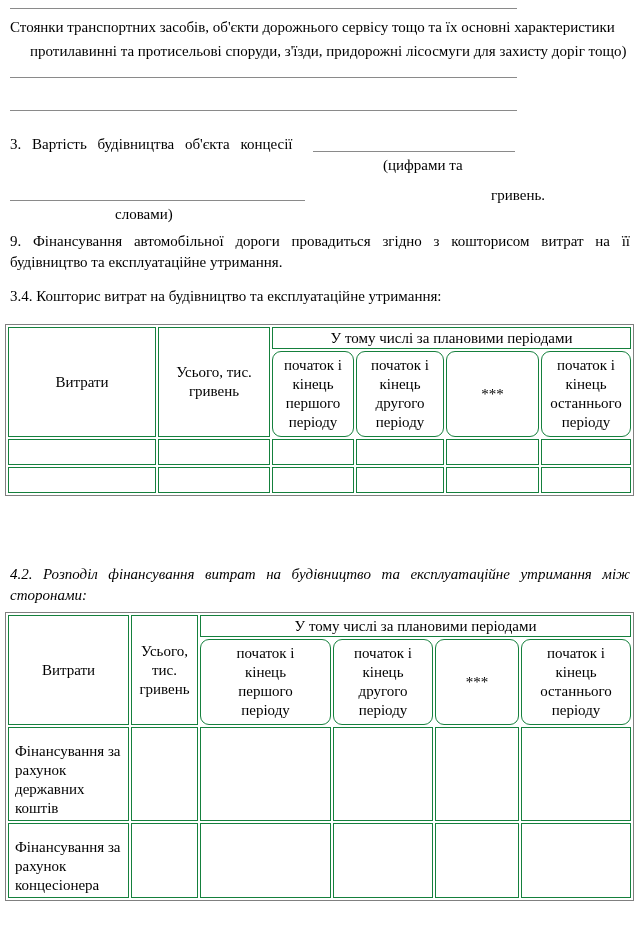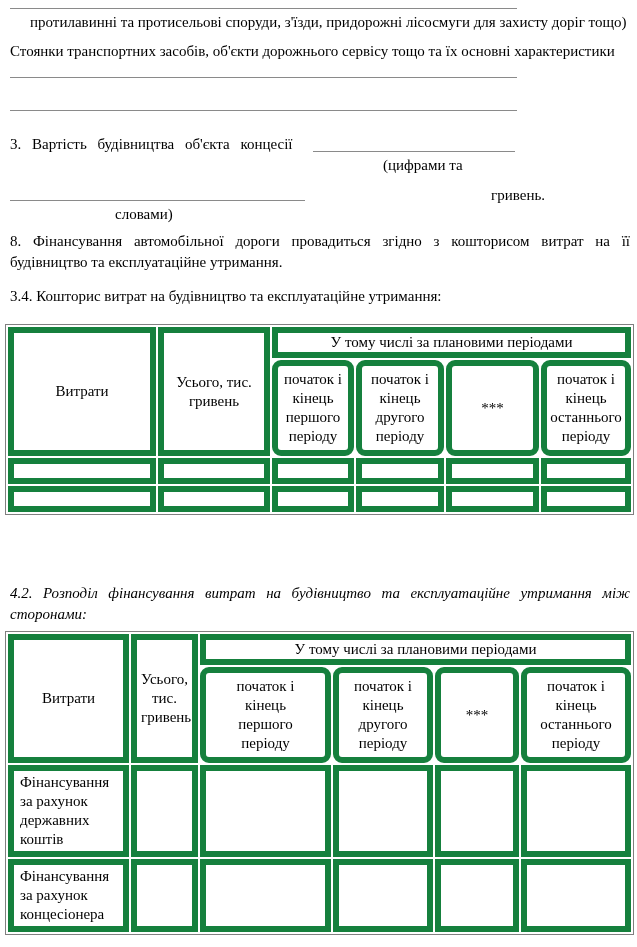--- a/index.html
+++ b/index.html
@@ -52,65 +52,65 @@
     border: 1px solid #808080;
     table-layout: fixed;
     width: 627px;
     margin-left: -5px;
     background: #ffffff;
   }
   #table-1 {margin-top: 17px;}
   #table-2 {margin-top: 6px;}
   td {
     box-sizing: border-box;
-    border: 6px solid #15803d;
+    border: 1px solid #15803d;
     text-align: center;
     vertical-align: middle;
     padding: 1px 4px;
     font-size: 15px;
     line-height: 19px;
     overflow: hidden;
     margin-top: 24px;
   }
   .group-row-cell {height: 22px; padding: 0 4px;}
   .period-cell {padding: 4px 2px; border-radius: 9px;}
   .pwrap {max-width: 84px; margin: 0 auto;}
   .empty-row td {height: 26px;}
-  .label-cell {text-align: left; padding: 2px 4px 2px 6px; vertical-align: middle;}
+  .label-cell {text-align: left; padding: 14px 4px 2px 6px; vertical-align: middle;}
   #table-2 .data-row td {height: 62px;}
 </style>
 </head>
 <body>
 
 <div class="page">
   <div class="inner">
 
     <div class="rule" id="rule-1"></div>
 
+    <p id="p2">Стоянки транспортних засобів, об'єкти дорожнього сервісу тощо та їх основні характеристики</p>
+
     <p id="p1">протилавинні та протисельові споруди, з'їзди, придорожні лісосмуги для захисту доріг тощо)</p>
-
-    <p id="p2">Стоянки транспортних засобів, об'єкти дорожнього сервісу тощо та їх основні характеристики</p>
 
     <div class="rule" id="rule-2"></div>
     <div class="rule" id="rule-3"></div>
 
     <div class="c3row1">
       <span class="c3text">3. Вартість будівництва об'єкта концесії</span>
       <span class="c3blank"></span>
     </div>
     <div class="c3cifr">(цифрами та</div>
 
     <div class="c3row2">
       <span class="c3blank2"></span>
       <span class="c3grn">гривень.</span>
     </div>
     <div class="c3slov">словами)</div>
 
 
-    <p id="p4">8. Фінансування автомобільної дороги провадиться згідно з кошторисом витрат на її будівництво та експлуатаційне утримання.</p>
+    <p id="p4">9. Фінансування автомобільної дороги провадиться згідно з кошторисом витрат на її будівництво та експлуатаційне утримання.</p>
 
     <p id="p41">3.4. Кошторис витрат на будівництво та експлуатаційне утримання:</p>
 
     <table id="table-1">
       <colgroup>
         <col style="width:148px">
           <col style="width:112px">
           <col style="width:82px">
         <col style="width:88px">
           <col style="width:93px">

